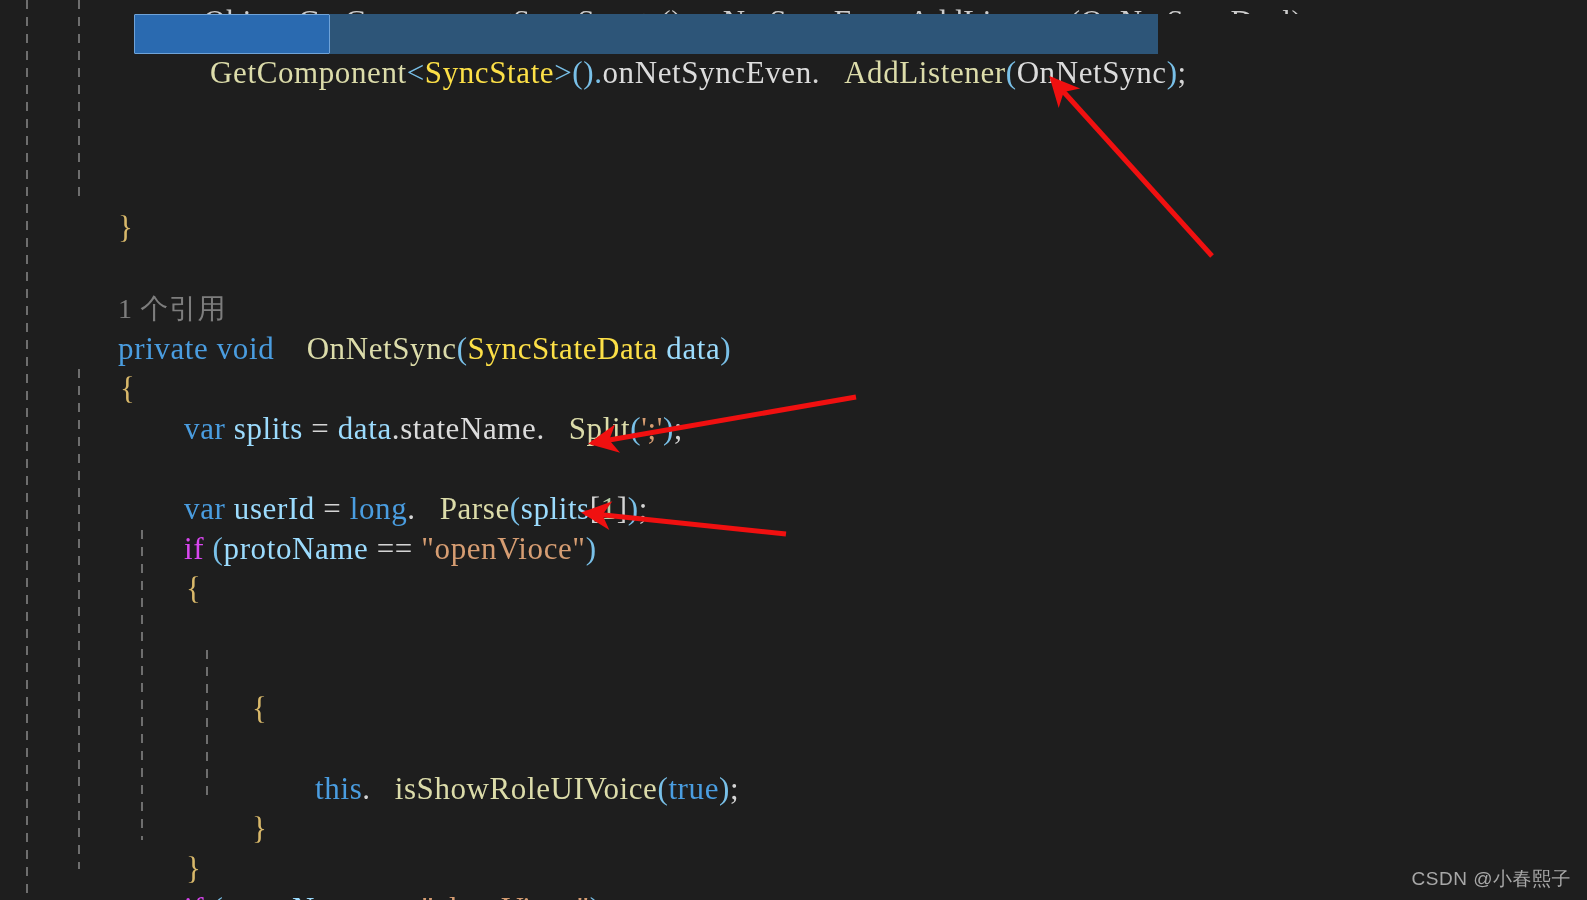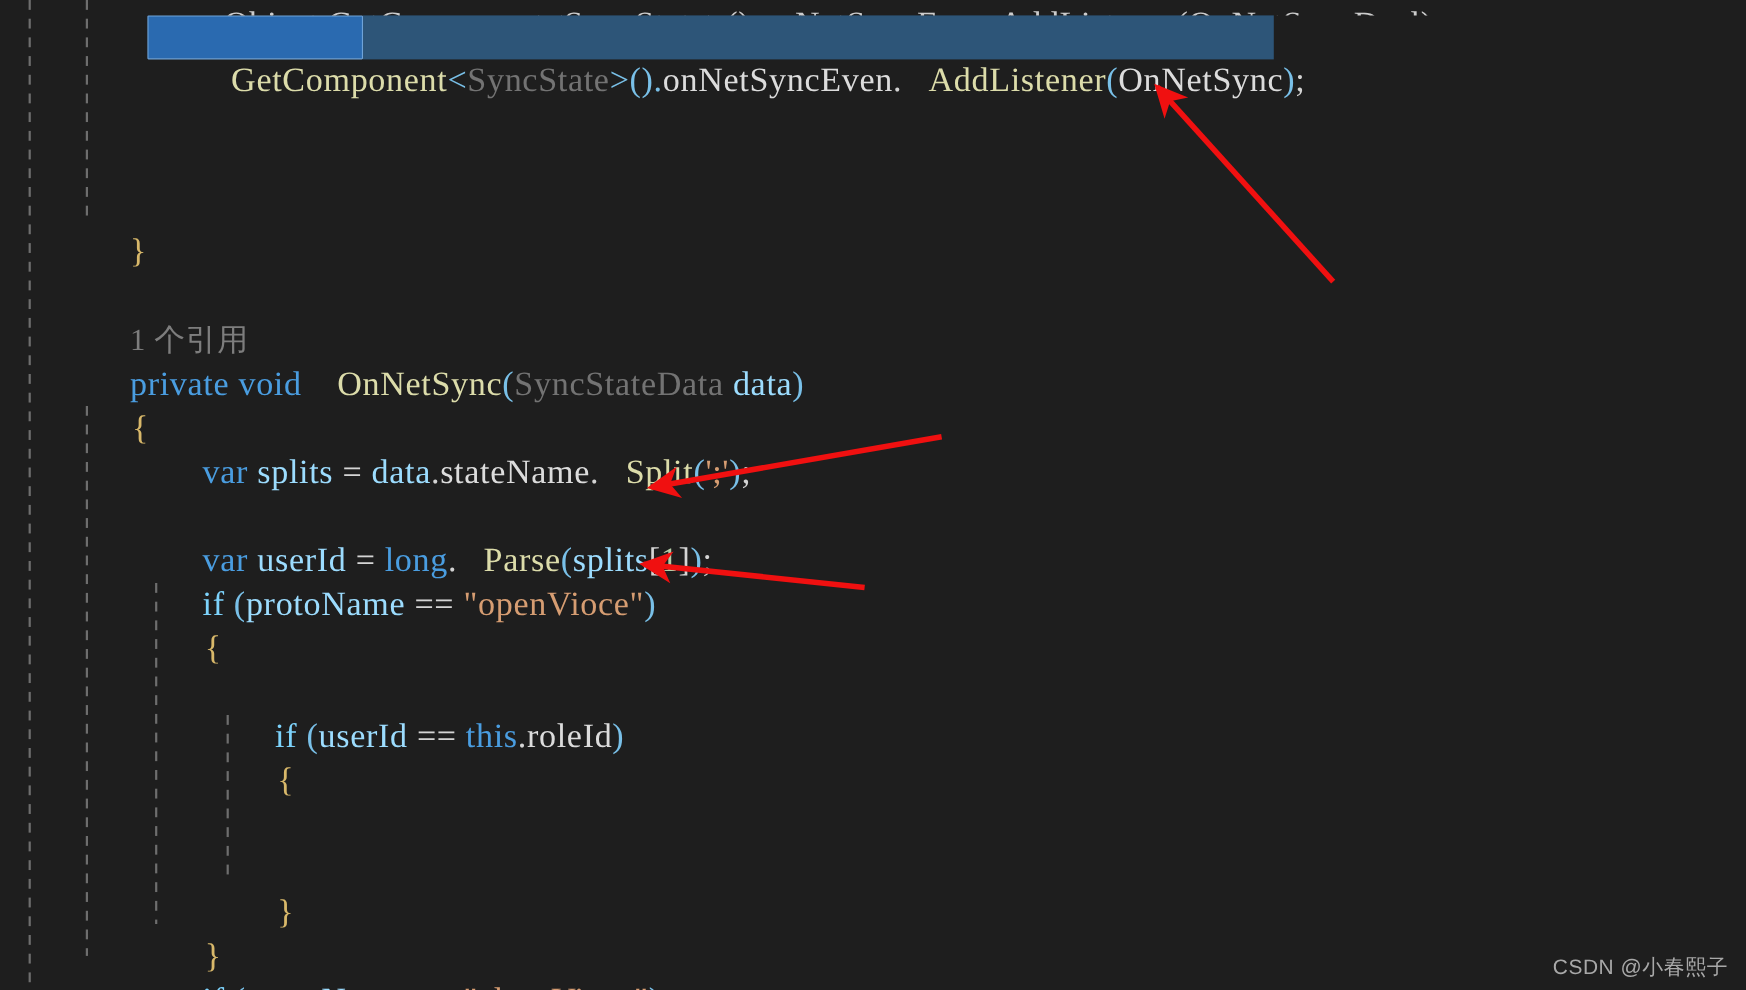--- a/index.html
+++ b/index.html
@@ -29,22 +29,22 @@
     height: 40px;
     line-height: 40px;
     white-space: pre;
     font-size: 31px;
     letter-spacing: 0.6px;
     color: #d4d4d4;
   }
 
   
   .kw       { color: #4a9de0; }   
-  .ctl      { color: #7dd3fc; }   
-  .type     { color: #737373; }   
+  .ctl      { color: #d946ef; }   
+  .type     { color: #fde047; }   
   .fn       { color: #dcdcaa; margin-left: 24px; }   
   .ident    { color: #9cdcfe; }   
   .plain    { color: #dcdcdc; }   
   .str      { color: #d69d72; }   
   .num      { color: #b5cea8; }   
   .punct    { color: #d4d4d4; }
   .brace    { color: #d8b86a; }
   .paren    { color: #79c0e8; }
   .refhint  { color: #7d7d7d; font-size: 28px; }
 
@@ -155,28 +155,28 @@
     </div>
 
     <div class="line" style="top:489px; left:134px;">
       <span class="ctl">if</span><span class="punct"> </span><span class="paren">(</span><span class="ident">protoName</span><span class="punct"> </span><span class="punct">==</span><span class="punct"> </span><span class="str">"openVioce"</span><span class="paren">)</span>
     </div>
 
     <div class="line" style="top:529px; left:136px;">
       <span class="brace">{</span>
     </div>
 
-    <div class="line" style="top:609px; left:200px;">
-      <span class="ctl">if</span><span class="punct"> </span><span class="paren">(</span><span class="ident">userId</span><span class="punct"> </span><span class="punct">==</span><span class="punct"> </span><span class="kw">this</span><span class="punct">.</span><span class="plain">roleId</span><span class="paren">)</span>
-    </div>
 
     <div class="line" style="top:649px; left:202px;">
       <span class="brace">{</span>
     </div>
 
+    <div class="line" style="top:729px; left:265px;">
+      <span class="kw">this</span><span class="punct">.</span><span class="fn">isShowRoleUIVoice</span><span class="paren">(</span><span class="kw">true</span><span class="paren">)</span><span class="punct">;</span>
+    </div>
 
     <div class="line" style="top:769px; left:202px;">
       <span class="brace">}</span>
     </div>
 
     <div class="line" style="top:809px; left:136px;">
       <span class="brace">}</span>
     </div>
 
     <div class="line" style="top:849px; left:134px;">

